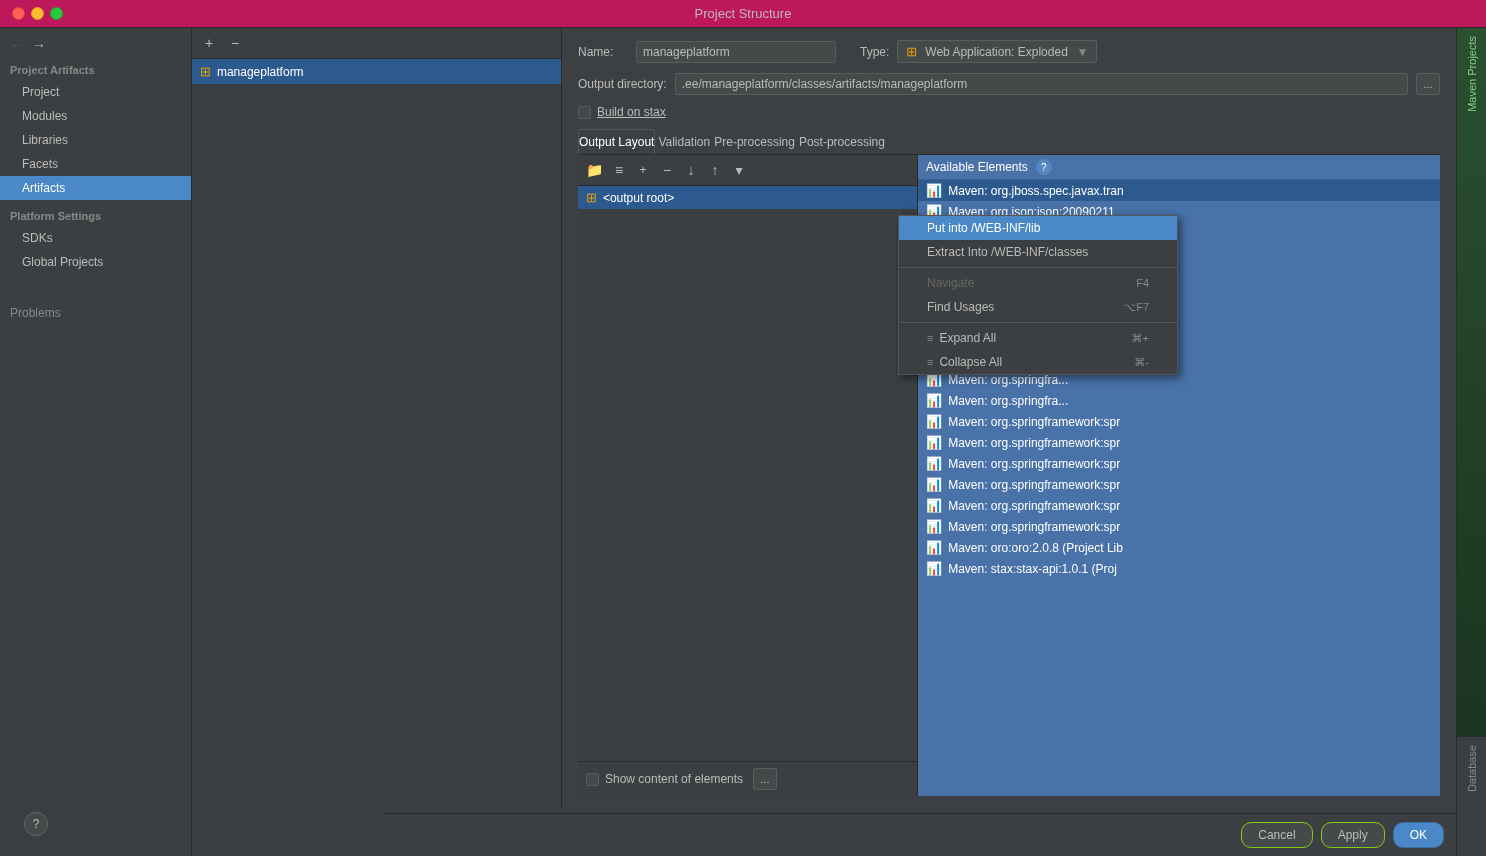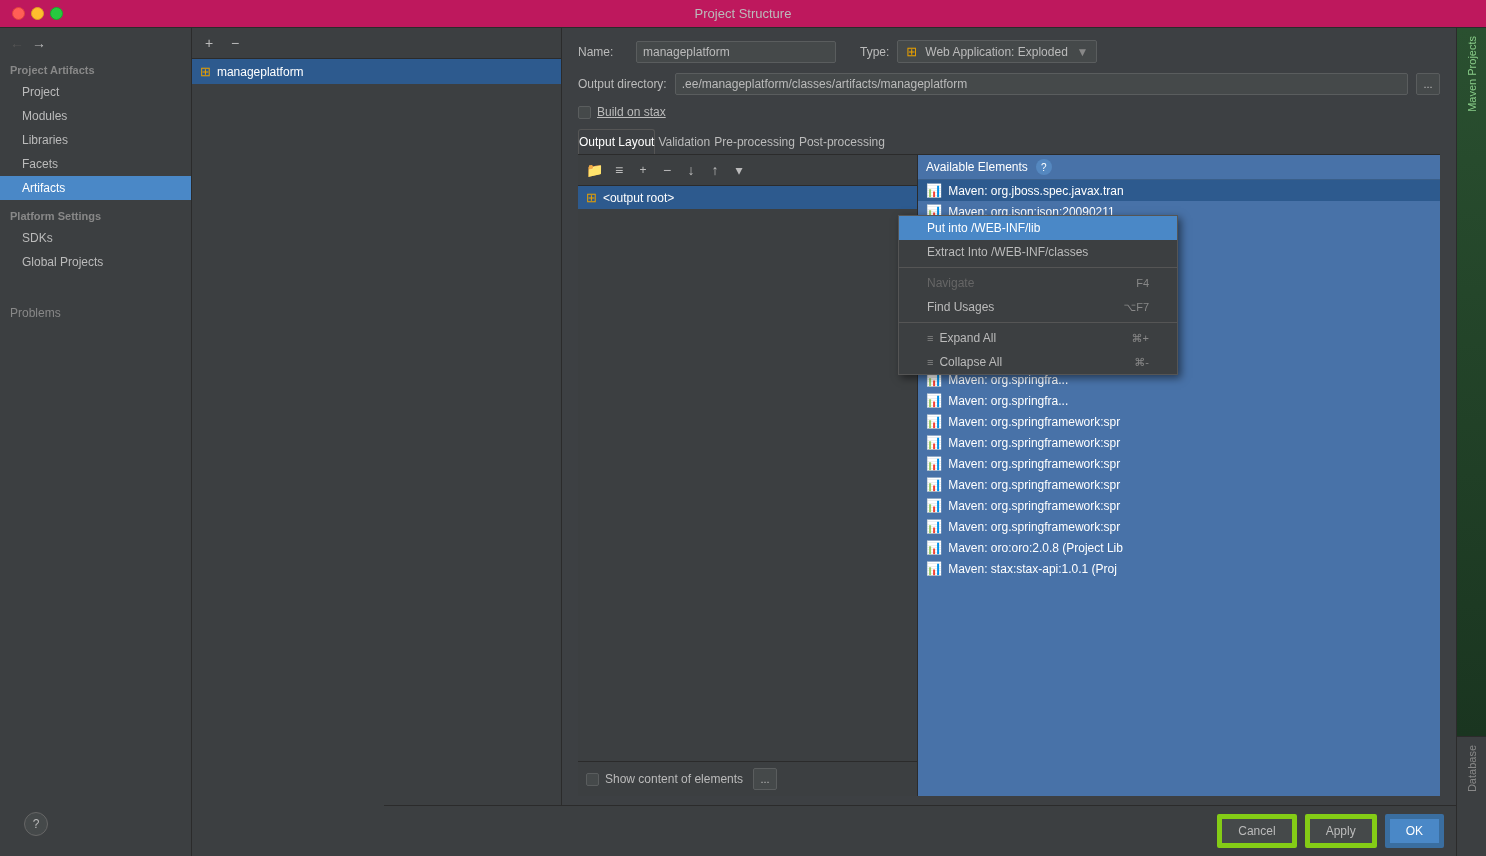--- a/index.html
+++ b/index.html
@@ -457,24 +457,24 @@
       background: #3c3f41;
       border-top: 1px solid #2b2b2b;
       position: absolute;
       bottom: 0;
       right: 0;
       left: 192px;
     }
 
     .btn {
       padding: 5px 16px;
-      border-radius: 2px;
-      font-size: 12px;
-      cursor: pointer;
-      border: 5px solid #84cc16;
+      border-radius: 10px;
+      font-size: 12px;
+      cursor: pointer;
+      border: 1px solid #84cc16;
       background: #45494a;
       color: #bbbbbb;
     }
 
     .btn-primary {
       background: #4a88c7;
       border-color: #3a6ea0;
       color: #ffffff;
     }
 

